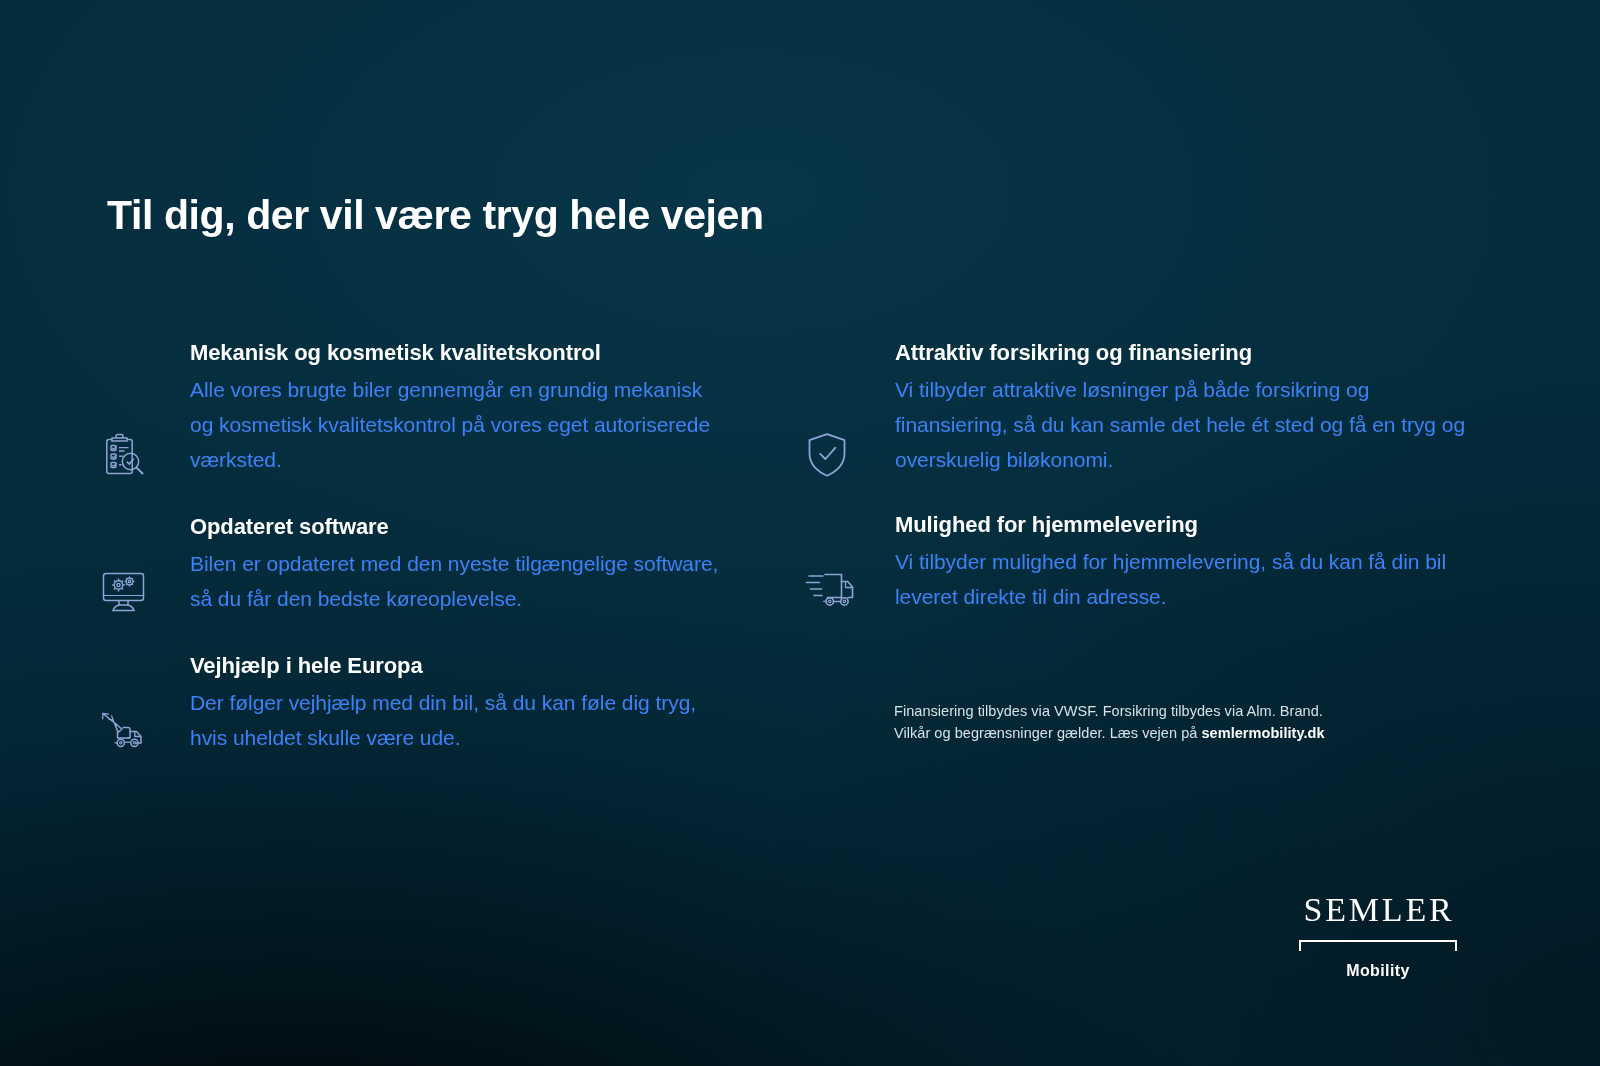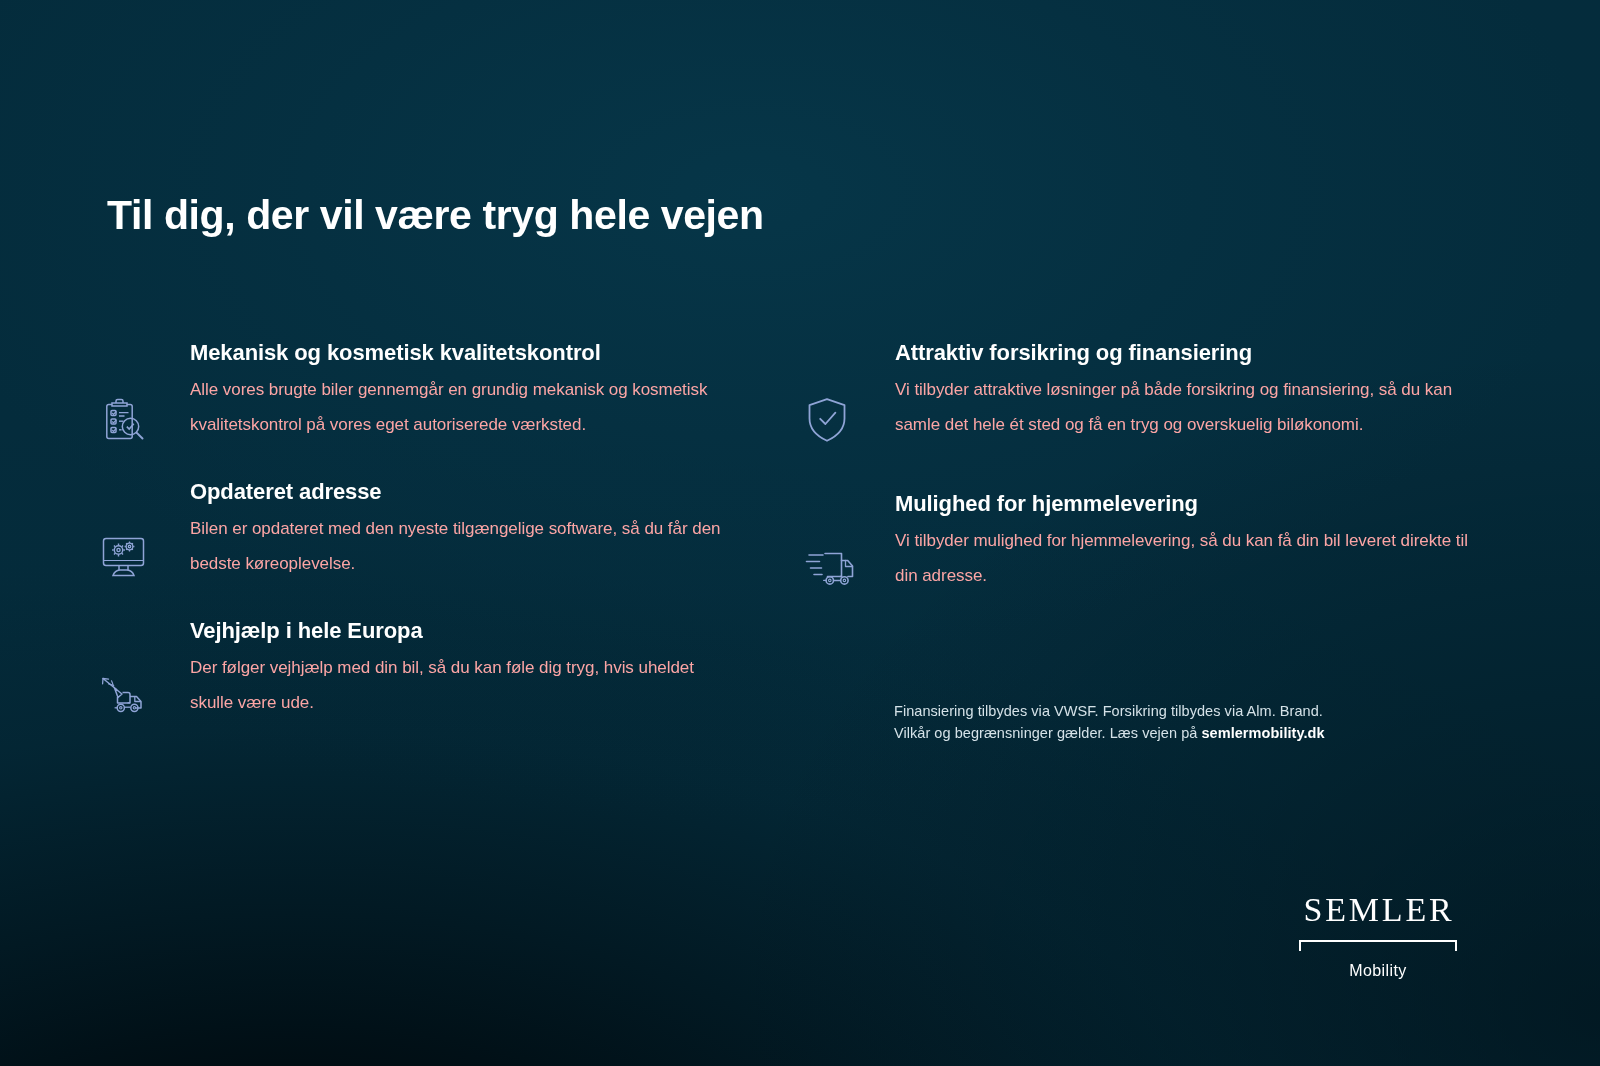--- a/index.html
+++ b/index.html
@@ -85,21 +85,21 @@
   }
   .col-left  { left:100px;  width:640px; }
   .col-right { left:805px;  width:680px; }
 
   .feature {
     position:relative;
     display:flex;
     align-items:flex-end;
   }
   .feature + .feature { margin-top:37px; }
-  .col-right .feature + .feature { margin-top:49px; }
+  .col-right .feature + .feature { margin-top:35px; }
 
   .feature-icon {
     flex:0 0 56px;
     width:56px;
     height:52px;
     display:flex;
     align-items:flex-start;
     justify-content:flex-start;
     padding-top:6px;
     margin-right:34px;
@@ -110,24 +110,24 @@
 
   .feature-title {
     font-size:22px;
     font-weight:bold;
     color:#ffffff;
     letter-spacing:-0.1px;
     margin-bottom:6px;
     white-space:nowrap;
   }
   .feature-desc {
-    font-size:17px;
+    font-size:21px;
     font-weight:normal;
     line-height:35px;
-    color:#fca5a5;
+    color:#3b82f6;
     letter-spacing:-0.05px;
     max-width:535px;
   }
   .col-right .feature-desc { max-width:580px; }
 
   
   .fineprint {
     position:absolute;
     left:894px;
     top:700px;
@@ -175,20 +175,21 @@
     left:0; right:0; top:0;
     height:11px;
     border-left:2px solid #ffffff;
     border-right:2px solid #ffffff;
   }
   .logo-sub {
     margin-top:9px;
     font-size:16px;
     letter-spacing:0.4px;
     color:#ffffff;
+    font-weight:bold;
   }
 </style>
 </head>
 <body>
 
 <div class="bg-base"></div>
 <div class="bg-dark-bottom"></div>
 <div class="bg-teal-glow"></div>
 <div class="bg-right-fade"></div>
 
@@ -239,21 +240,21 @@
           </g>
           <g stroke-width="1.3">
             <circle cx="29.5" cy="11.5" r="3.3"></circle>
             <circle cx="29.5" cy="11.5" r="1.25"></circle>
             <path d="M29.5 6.6 v1.3 M29.5 15.1 v1.3 M24.6 11.5 h1.3 M33.1 11.5 h1.3
                      M26.1 8.1 l0.95 0.95 M31.9 13.9 l0.95 0.95 M32.9 8.1 l-0.95 0.95 M27.05 13.9 l-0.95 0.95"></path>
           </g>
         </svg>
       </span>
       <div class="feature-body">
-        <div class="feature-title">Opdateret adresse</div>
+        <div class="feature-title">Opdateret software</div>
         <div class="feature-desc">Bilen er opdateret med den nyeste tilgængelige software, så du får den bedste køreoplevelse.</div>
       </div>
     </div>
 
     <div class="feature">
       <span class="feature-icon">
         <svg width="52" height="42" viewBox="0 0 52 42" fill="none" stroke="#8fa4d6" stroke-width="1.5" stroke-linejoin="round">
           <path d="M3 4.5 L16.5 15.5" stroke-linecap="round"></path>
           <path d="M3 4.5 l5.5 0.6 M3 4.5 l-0.4 5.3" stroke-width="1.3" stroke-linecap="round"></path>
           <path d="M8.2 9.6 l6 2.2 M11.4 6.4 l2.4 6.2" stroke-width="1.2"></path>

